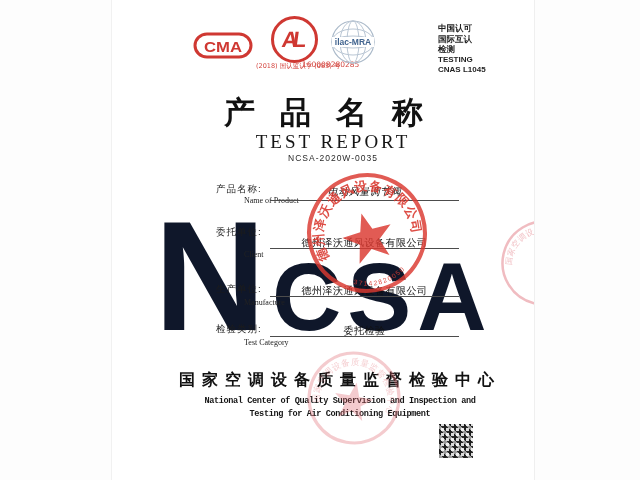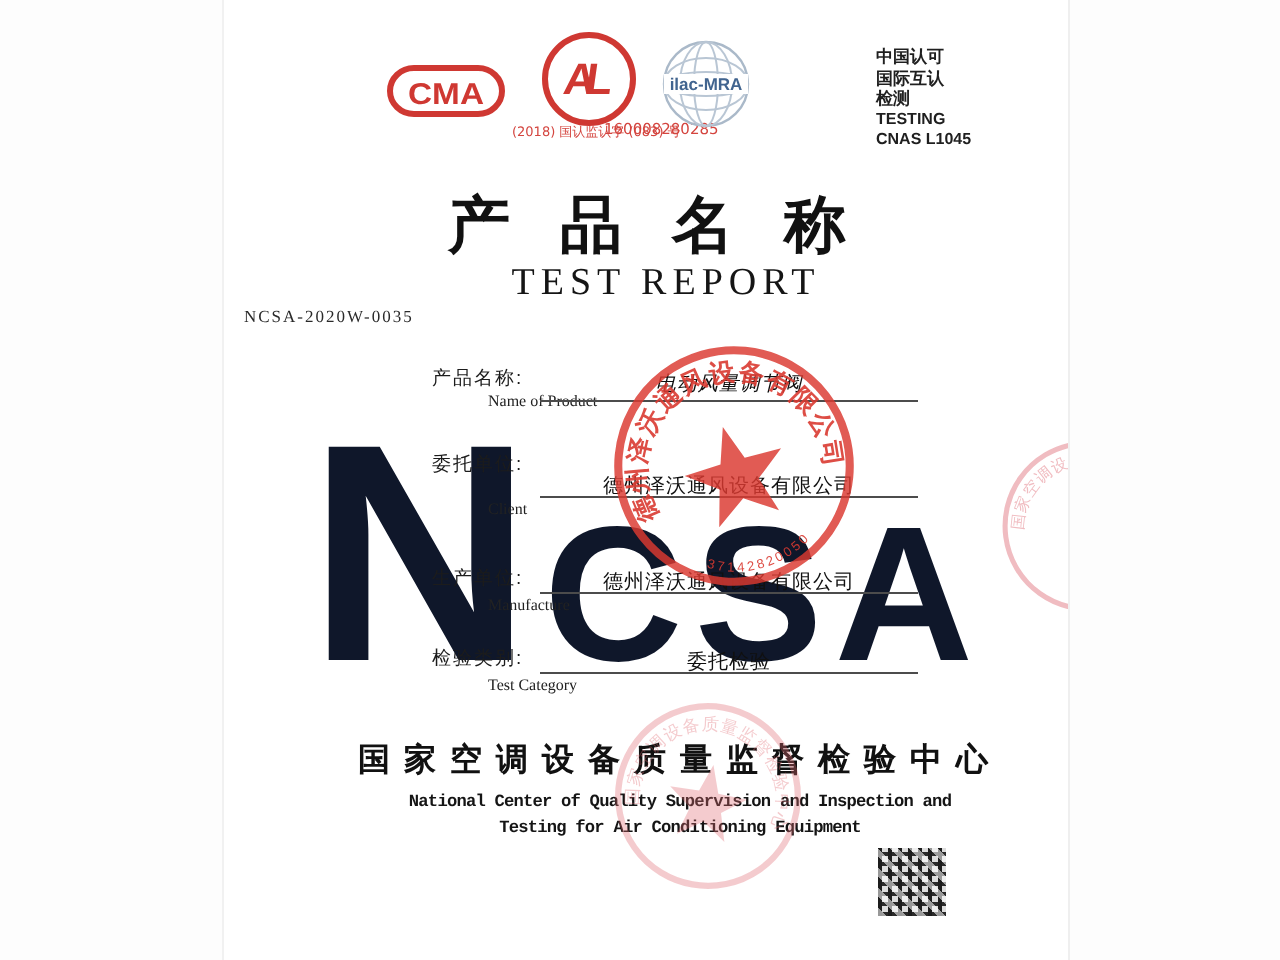--- a/index.html
+++ b/index.html
@@ -22,22 +22,22 @@
               display:flex;align-items:center;justify-content:center;}
   .cal-letters{color:#cf3832;font-weight:bold;font-size:22px;letter-spacing:-5px;
                transform:skewX(-8deg);padding-right:5px;}
   .accred{position:absolute;left:326px;top:23px;font-size:8.5px;font-weight:bold;line-height:10.5px;}
 
   
   .title-zh{position:absolute;left:14px;right:-12px;top:92px;text-align:center;font-size:31px;
             font-weight:bold;letter-spacing:25px;color:#111;}
   .title-en{position:absolute;left:10px;right:-10px;top:131px;text-align:center;font-size:19px;
             letter-spacing:3px;font-family:"Liberation Serif",serif;color:#151515;}
-  .report-no{position:absolute;left:10px;right:-10px;top:153px;font-size:8.5px;
-             letter-spacing:1px;font-family:Liberation Serif, serif;color:#2a2a2a;}
+  .report-no{position:absolute;left:10px;right:-10px;top:153px;text-align:center;font-size:8.5px;
+             letter-spacing:1px;font-family:Liberation Sans, sans-serif;color:#2a2a2a;}
 
   
   .f-label{position:absolute;left:104px;font-size:9.5px;color:#1c1c1c;letter-spacing:1px;}
   .f-en{position:absolute;left:104px;font-size:8px;color:#222;font-family:"Liberation Serif",serif;padding-left:28px;}
   .f-line{position:absolute;left:158px;width:189px;border-bottom:1px solid #4c4c4c;}
   .f-value{position:absolute;left:158px;width:189px;text-align:center;font-size:10px;color:#101010;letter-spacing:.5px;}
 
   
   .footer-zh{position:absolute;left:17px;right:-17px;top:370px;text-align:center;font-size:16px;
              font-weight:bold;letter-spacing:7px;color:#111;}

